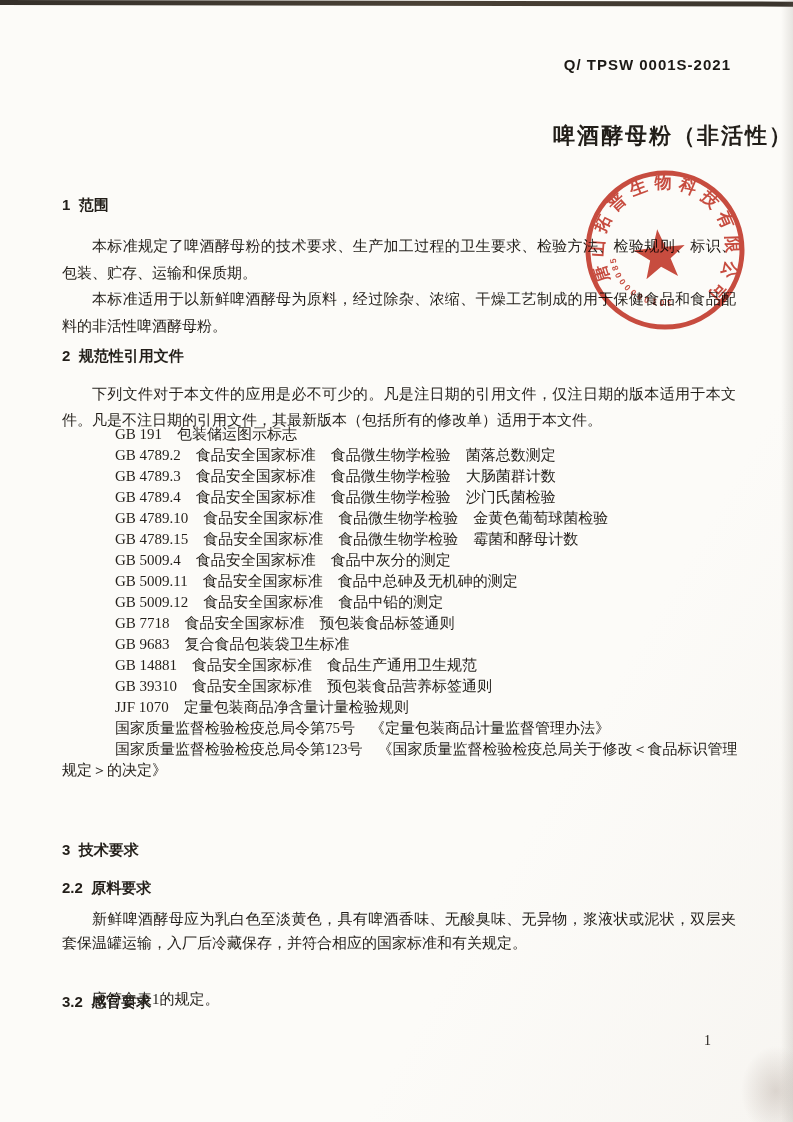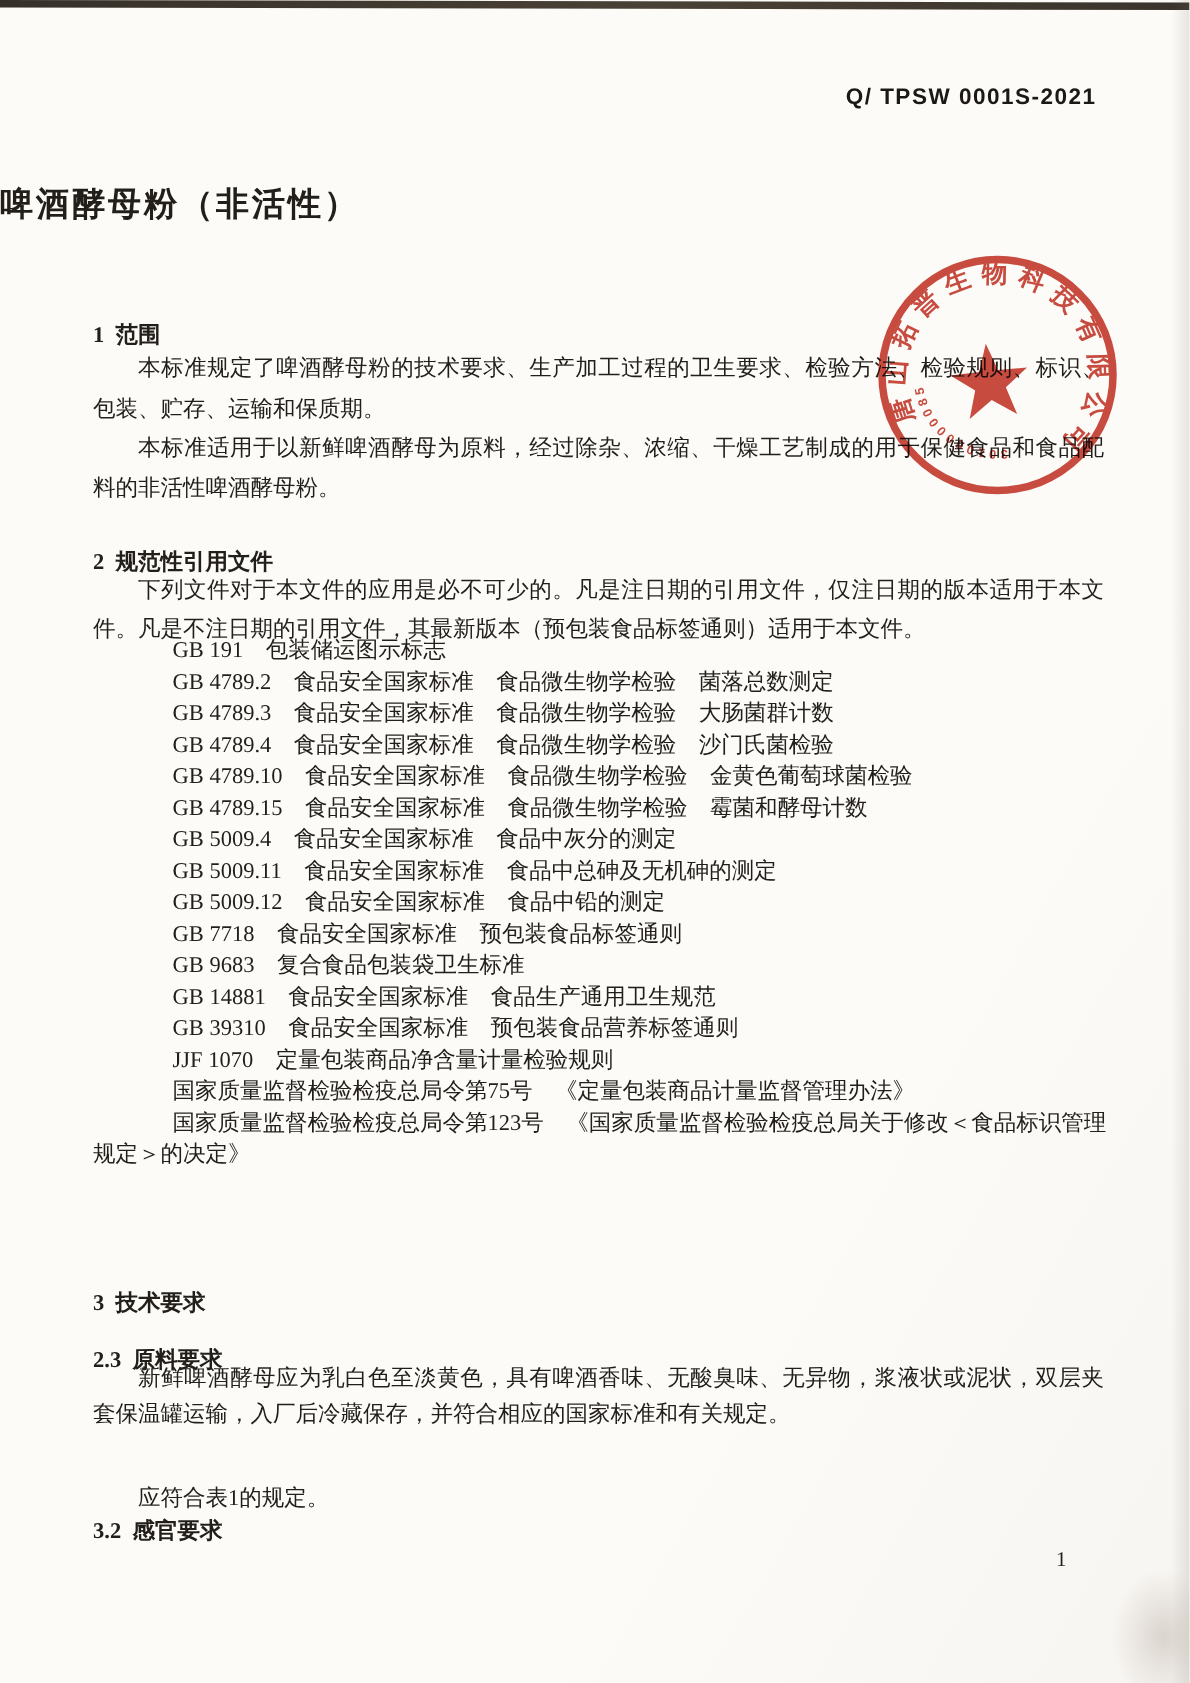--- a/index.html
+++ b/index.html
@@ -28,27 +28,27 @@
     position:absolute; right:-18px; bottom:-14px; width:70px; height:90px;
     background:radial-gradient(closest-side, rgba(165,150,140,0.35), rgba(165,150,140,0));
   }
   .abs { position:absolute; }
   .doc-number {
     top:56px; right:62px;
     font-family:"Liberation Sans","DejaVu Sans",sans-serif;
     font-weight:bold; font-size:15px; letter-spacing:1px; color:#1c1915;
   }
   .doc-title {
-    top:121px; left:0; right:0; text-align:left;
+    top:121px; left:0; right:0; text-align:right;
     font-family:"Liberation Sans","DejaVu Sans",sans-serif;
     font-weight:bold; font-size:22px; letter-spacing:2px;
   }
   .heading {
-    font-family:Liberation Serif, serif;
-    font-weight:bold; font-size:15px; white-space:pre-wrap; left:62px;margin-top:18px;
+    font-family:Liberation Sans, sans-serif;
+    font-weight:bold; font-size:15px; white-space:pre-wrap; left:62px;
   }
   .body-block { left:62px; width:674px; font-size:15px; text-align:justify; }
   .body-block p { text-indent:2em; margin:0; }
   .s1-body { top:233px; line-height:26.5px; }
   .s2-intro { top:381px; line-height:26px; }
   .ref-list { top:424px; left:62px; width:676px; font-size:15px; }
   .ref-item { line-height:21px; text-indent:53px; }
   .s31-body { top:908px; line-height:23.5px; }
   .s32-body { top:988px; line-height:23px; }
   .page-number { top:1033px; left:704px; font-size:14px; }
@@ -77,21 +77,21 @@
   <div class="abs heading" style="top:196px">1  范围</div>
 
   <div class="abs body-block s1-body">
     <p>本标准规定了啤酒酵母粉的技术要求、生产加工过程的卫生要求、检验方法、检验规则、标识、包装、贮存、运输和保质期。</p>
     <p>本标准适用于以新鲜啤酒酵母为原料，经过除杂、浓缩、干燥工艺制成的用于保健食品和食品配料的非活性啤酒酵母粉。</p>
   </div>
 
   <div class="abs heading" style="top:347px">2  规范性引用文件</div>
 
   <div class="abs body-block s2-intro">
-    <p>下列文件对于本文件的应用是必不可少的。凡是注日期的引用文件，仅注日期的版本适用于本文件。凡是不注日期的引用文件，其最新版本（预包装食品标签通则）适用于本文件。</p>
+    <p>下列文件对于本文件的应用是必不可少的。凡是注日期的引用文件，仅注日期的版本适用于本文件。凡是不注日期的引用文件，其最新版本（包括所有的修改单）适用于本文件。</p>
   </div>
 
   <div class="abs ref-list">
       <div class="ref-item">GB 191　包装储运图示标志</div>
       <div class="ref-item">GB 4789.2　食品安全国家标准　食品微生物学检验　菌落总数测定</div>
       <div class="ref-item">GB 4789.3　食品安全国家标准　食品微生物学检验　大肠菌群计数</div>
       <div class="ref-item">GB 4789.4　食品安全国家标准　食品微生物学检验　沙门氏菌检验</div>
       <div class="ref-item">GB 4789.10　食品安全国家标准　食品微生物学检验　金黄色葡萄球菌检验</div>
       <div class="ref-item">GB 4789.15　食品安全国家标准　食品微生物学检验　霉菌和酵母计数</div>
       <div class="ref-item">GB 5009.4　食品安全国家标准　食品中灰分的测定</div>
@@ -101,21 +101,21 @@
       <div class="ref-item">GB 9683　复合食品包装袋卫生标准</div>
       <div class="ref-item">GB 14881　食品安全国家标准　食品生产通用卫生规范</div>
       <div class="ref-item">GB 39310　食品安全国家标准　预包装食品营养标签通则</div>
       <div class="ref-item">JJF 1070　定量包装商品净含量计量检验规则</div>
       <div class="ref-item">国家质量监督检验检疫总局令第75号　《定量包装商品计量监督管理办法》</div>
       <div class="ref-item">国家质量监督检验检疫总局令第123号　《国家质量监督检验检疫总局关于修改＜食品标识管理规定＞的决定》</div>
     </div>
 
   <div class="abs heading" style="top:841px">3  技术要求</div>
 
-  <div class="abs heading" style="top:879px">2.3  原料要求</div>
+  <div class="abs heading" style="top:879px">2.2  原料要求</div>
 
   <div class="abs body-block s31-body">
     <p>新鲜啤酒酵母应为乳白色至淡黄色，具有啤酒香味、无酸臭味、无异物，浆液状或泥状，双层夹套保温罐运输，入厂后冷藏保存，并符合相应的国家标准和有关规定。</p>
   </div>
 
   <div class="abs heading" style="top:993px">3.2  感官要求</div>
 
   <div class="abs body-block s32-body">
     <p>应符合表1的规定。</p>
   </div>

